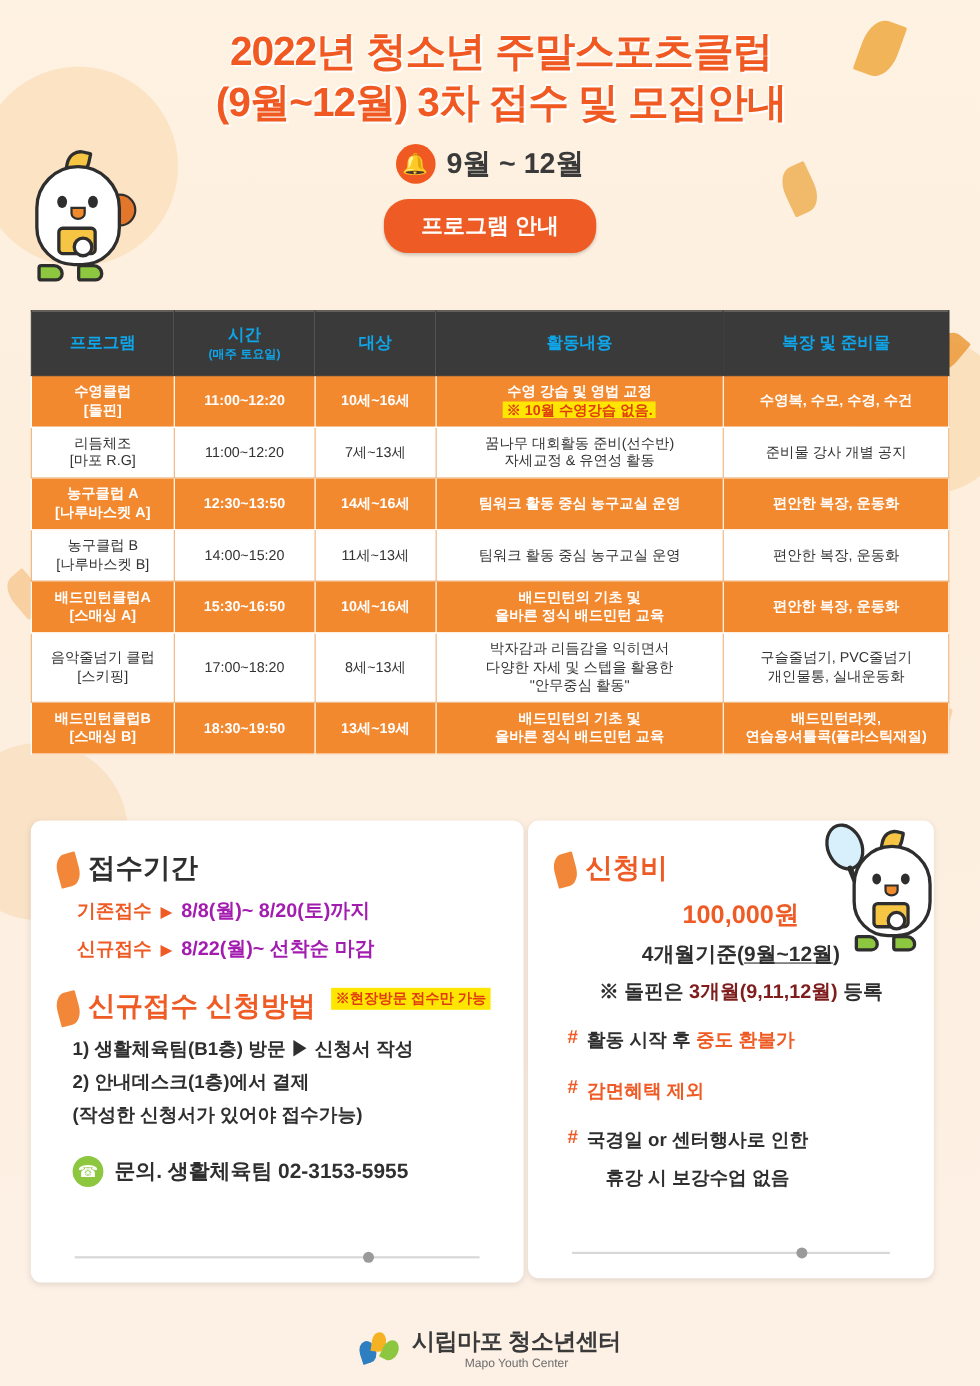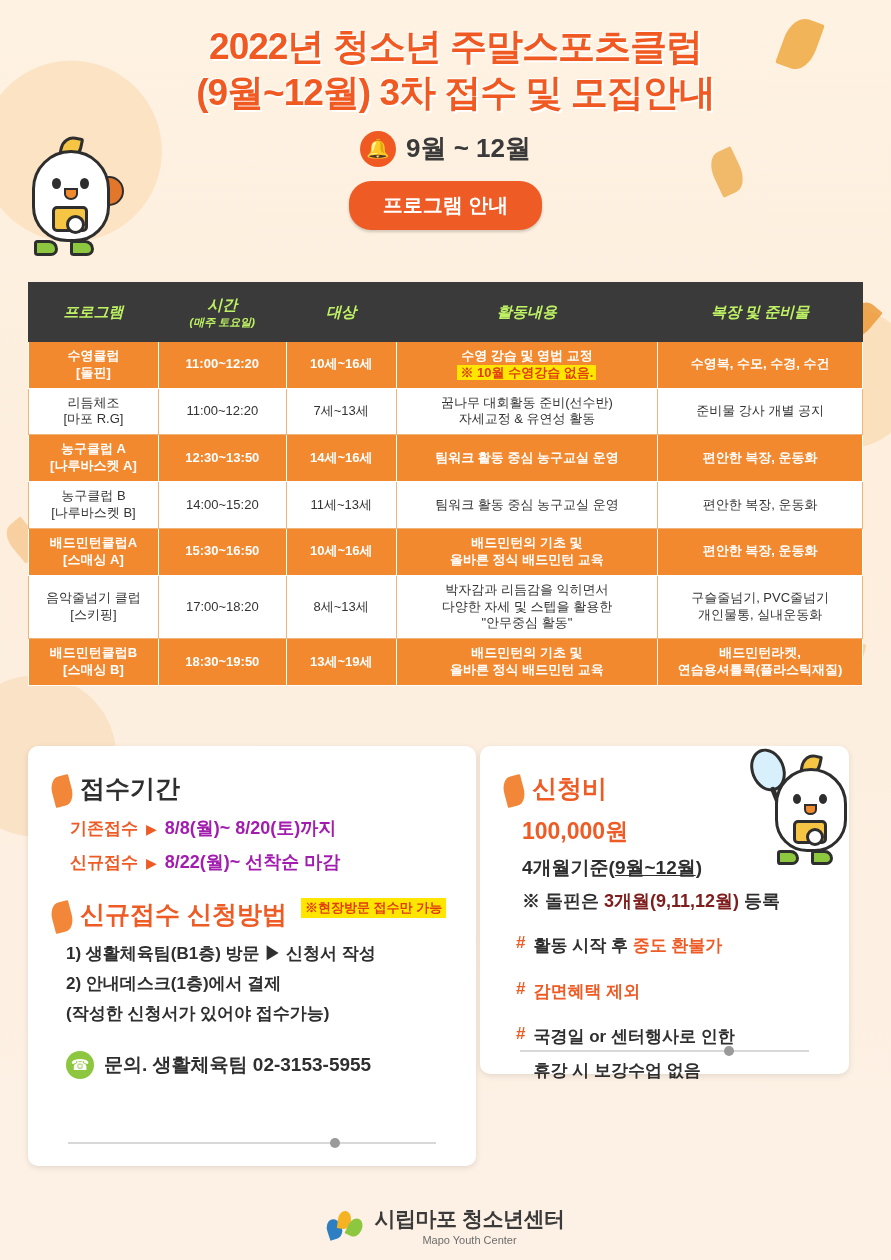--- a/index.html
+++ b/index.html
@@ -141,24 +141,23 @@
   
   .table-wrap { position: absolute; left: 28px; top: 282px; width: 835px; }
   table { border-collapse: collapse; width: 100%; }
   th, td {
     border: 1px solid #fff;
     text-align: center; vertical-align: middle;
     padding: 6px 4px;
     font-size: 13px; line-height: 1.3;
   }
   thead th {
-    background: #3a3a3a; color: #bef264; font-weight: bold;
+    background: #3a3a3a; color: #0ea5e9; font-weight: bold;
     font-size: 15px; padding: 12px 4px;
     border: 1px solid #3a3a3a;
-    font-style: italic;
   }
   thead th .sm { display: block; font-size: 11px; font-weight: bold; }
   tbody tr.odd td { background: #f3892f; color: #fff; font-weight: bold; }
   tbody tr.even td { background: #fff; color: #333; }
   tbody tr.even td { border: 1px solid #f0b37a; }
   tbody td.c0 { width: 130px; }
   tbody td.c1 { width: 128px; }
   tbody td.c2 { width: 110px; }
   tbody td.c3 { width: 262px; }
   tbody td.c4 { width: 205px; }
@@ -167,21 +166,21 @@
 
   
   .panels { position: absolute; left: 28px; top: 746px; width: 835px; display: flex; gap: 4px; }
   .panel {
     background: #fff; border-radius: 10px;
     box-shadow: 0 2px 6px rgba(0,0,0,.10);
     padding: 26px 24px 20px 24px;
     position: relative;
   }
   .panel.left { width: 448px; height: 420px; }
-  .panel.right { width: 369px; height: 328px; }
+  .panel.right { width: 369px; height: 416px; text-align: center; }
   .sec-head { display: flex; align-items: flex-start; gap: 8px; }
   .sec-leaf {
     width: 20px; height: 30px; background: #f2873a;
     border-radius: 50% 5% 50% 5%; transform: rotate(-15deg); flex: none;
     margin-top: 4px;
   }
   .sec-title { font-size: 25px; font-weight: bold; color: #2f2f2f; }
   .sec-title.orange { color: #ef5b25; }
   .mark {
     background: #ffe600; color: #e03c10; font-size: 13px; font-weight: bold;

